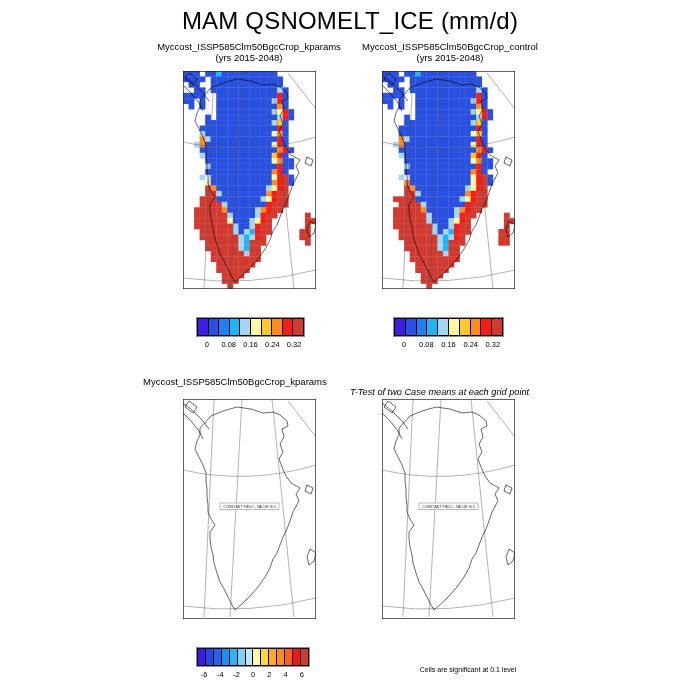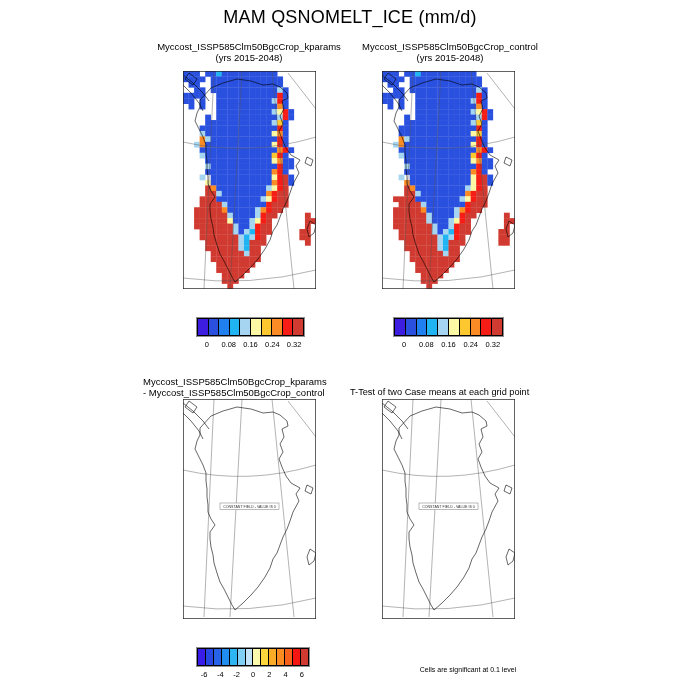--- a/index.html
+++ b/index.html
@@ -1,19 +1,19 @@
 <!DOCTYPE html>
 <html><head>
 <meta charset="utf-8">
 <style>
   html,body{margin:0;padding:0;background:#fff;}
   .fig{position:relative;width:700px;height:700px;background:#ffffff;
        font-family:"Liberation Sans",sans-serif;color:#000;overflow:hidden;}
   .abs{position:absolute;}
-  .main-title{top:7px;left:0;width:100%;text-align:center;font-size:18px;letter-spacing:0.2px;}
+  .main-title{top:7px;left:0;width:100%;text-align:center;font-size:24px;letter-spacing:0.2px;}
   .ptitle{font-size:9.5px;line-height:10.5px;text-align:center;}
   .ptitle div{white-space:nowrap;}
   .ptitle.left-align{text-align:left;}
   .map-svg{display:block;}
   .cbar .cells{display:flex;height:20px;border:1px solid #8f8f8f;box-sizing:border-box;background:#fff;}
   .cbar .cells .cell{flex:1;border-right:1px solid #000;}
   .cbar .cells .cell:first-child{border-left:1px solid #000;}
   .cbar .cells .cell{border-top:1px solid #000;border-bottom:1px solid #000;}
   .cbar .labels{position:relative;height:11px;font-size:7.5px;margin-top:3px;}
   .cbar .labels span{position:absolute;transform:translateX(-50%);white-space:nowrap;}
@@ -1202,23 +1202,22 @@
         <span style="left: 11.1px;">0</span>
         <span style="left: 33.3px;">0.08</span>
         <span style="left: 55.5px;">0.16</span>
         <span style="left: 77.7px;">0.24</span>
         <span style="left: 99.9px;">0.32</span>
       </div>
   </div>
 
   <div class="abs ptitle left-align" style="left:143px;top:377px;width:220px;">
     <div>Myccost_ISSP585Clm50BgcCrop_kparams</div>
-    <div>- Myccost_ISSP585Clm50BgcCrop_control</div>
   </div>
-  <div class="abs ptitle left-align" style="left:350px;top:387px;width:210px;font-size:9.2px;">T-Test of two Case means at each grid point</div>
+  <div class="abs ptitle left-align" style="left:350px;top:387px;width:210px;font-size:9.2px;font-style:italic;">T-Test of two Case means at each grid point</div>
 
   <svg class="abs map-svg" style="left:183px;top:399px;" width="133" height="220" viewBox="0 0 133 220">
       <path d="M0,71 Q66,86 133,66" fill="none" stroke="#555" stroke-width="0.45"></path>
       <path d="M0,207 Q66,216 133,199" fill="none" stroke="#555" stroke-width="0.45"></path>
       <path d="M31,0 L21,218" fill="none" stroke="#555" stroke-width="0.45"></path>
       <path d="M59,0 L47,218" fill="none" stroke="#555" stroke-width="0.45"></path>
       <path d="M89,0 L111,218" fill="none" stroke="#555" stroke-width="0.45"></path>
       <path d="M105,2 L133,38" fill="none" stroke="#555" stroke-width="0.45"></path>
       <path d="M17,29 L28,17 L40,12 L54,8 L68,10 L80,14 L90,13 L97,16 L104,22 L105,27 L99,30 L101,38 L97,45 L100,53 L96,60 L99,68 L103,77 L108,84 L117,89 L113,95 L116,102 L110,113 L107,122 L104,130 L100,138 L97,146 L94,154 L90,160 L87,169 L82,178 L75,188 L68,196 L60,204 L52,211 L49,206 L45,198 L41,190 L37,183 L34,174 L31,164 L30,156 L28,148 L27,140 L27,133 L32,126 L28,120 L25,113 L25,106 L24,98 L24,90 L23,82 L23,74 L20,66 L16,58 L12,50 L14,42 L17,36 Z" fill="none" stroke="#000" stroke-width="0.6" stroke-linejoin="round"></path>
       <path d="M0,4 L10,12 L20,22 L26,30" fill="none" stroke="#000" stroke-width="0.6" stroke-linejoin="round"></path>

